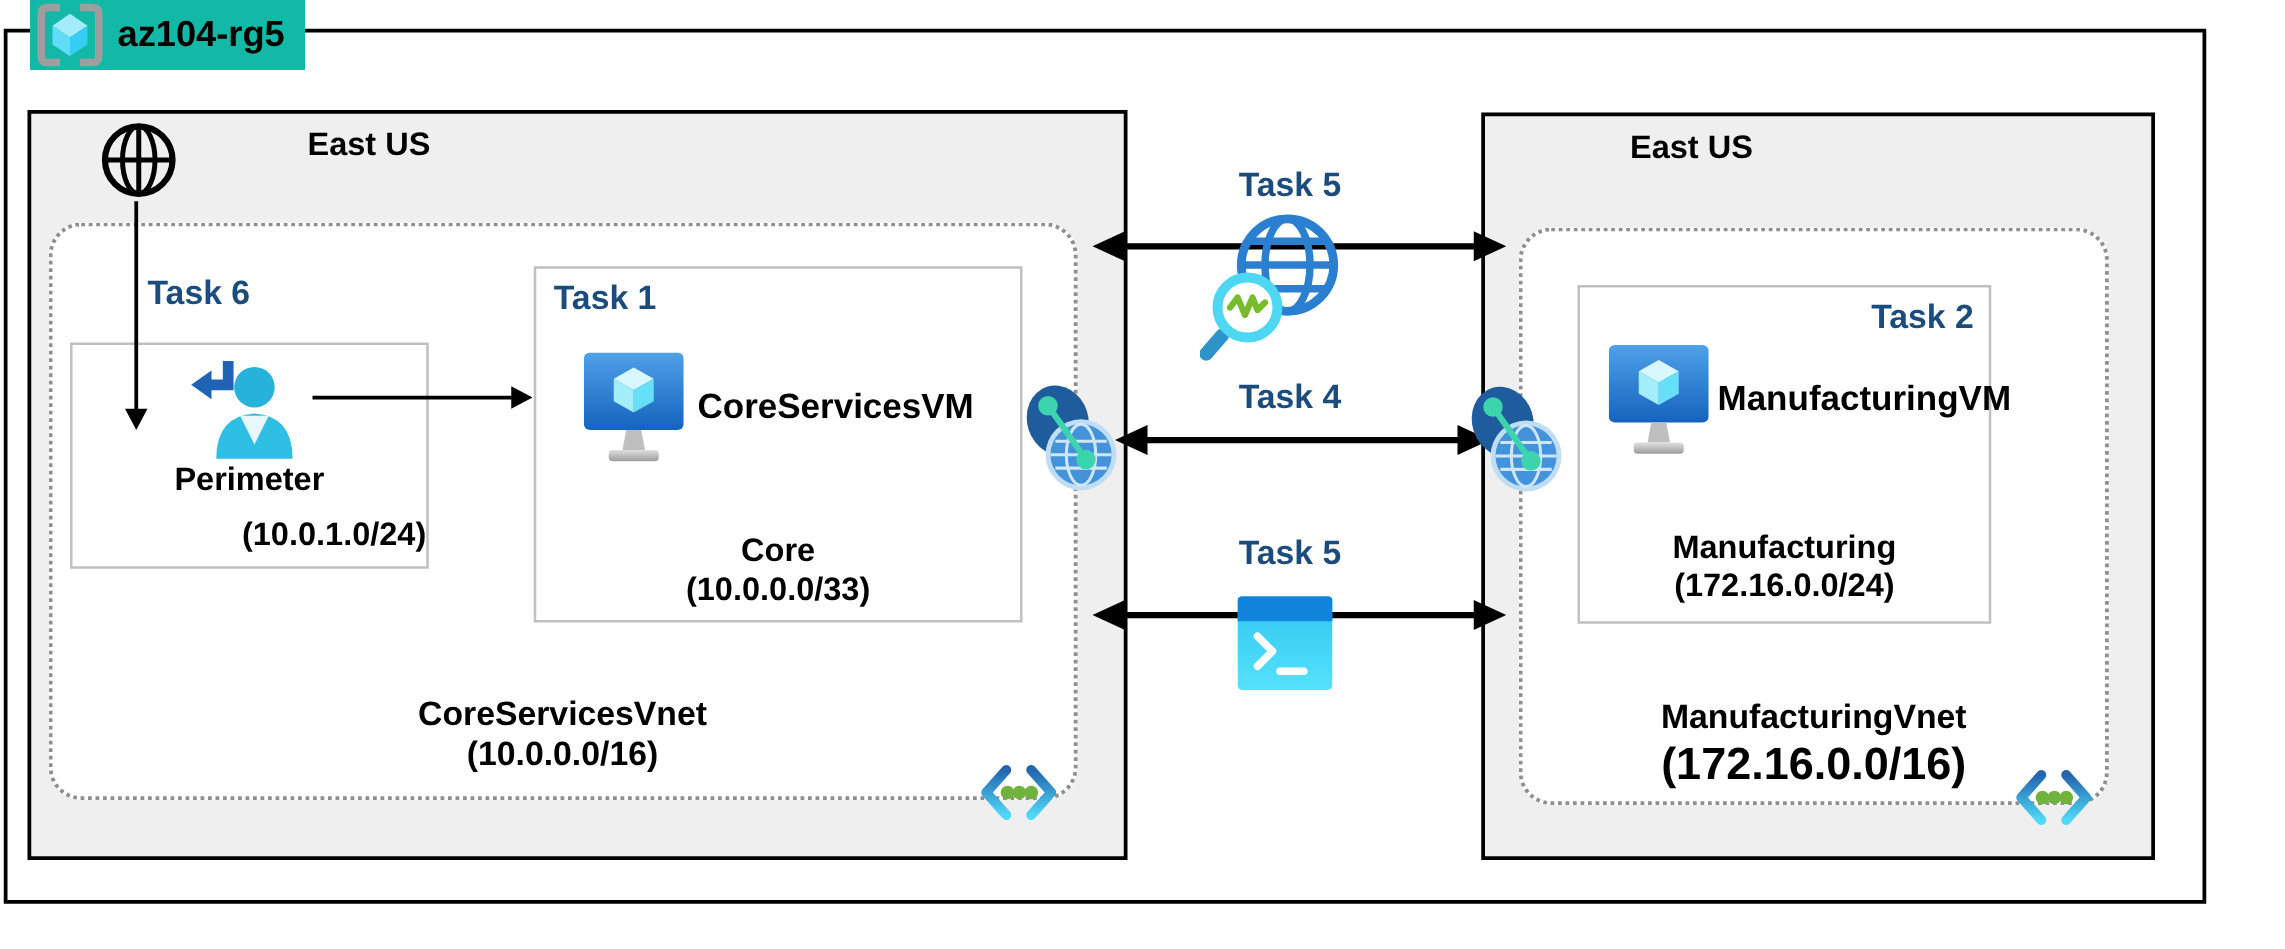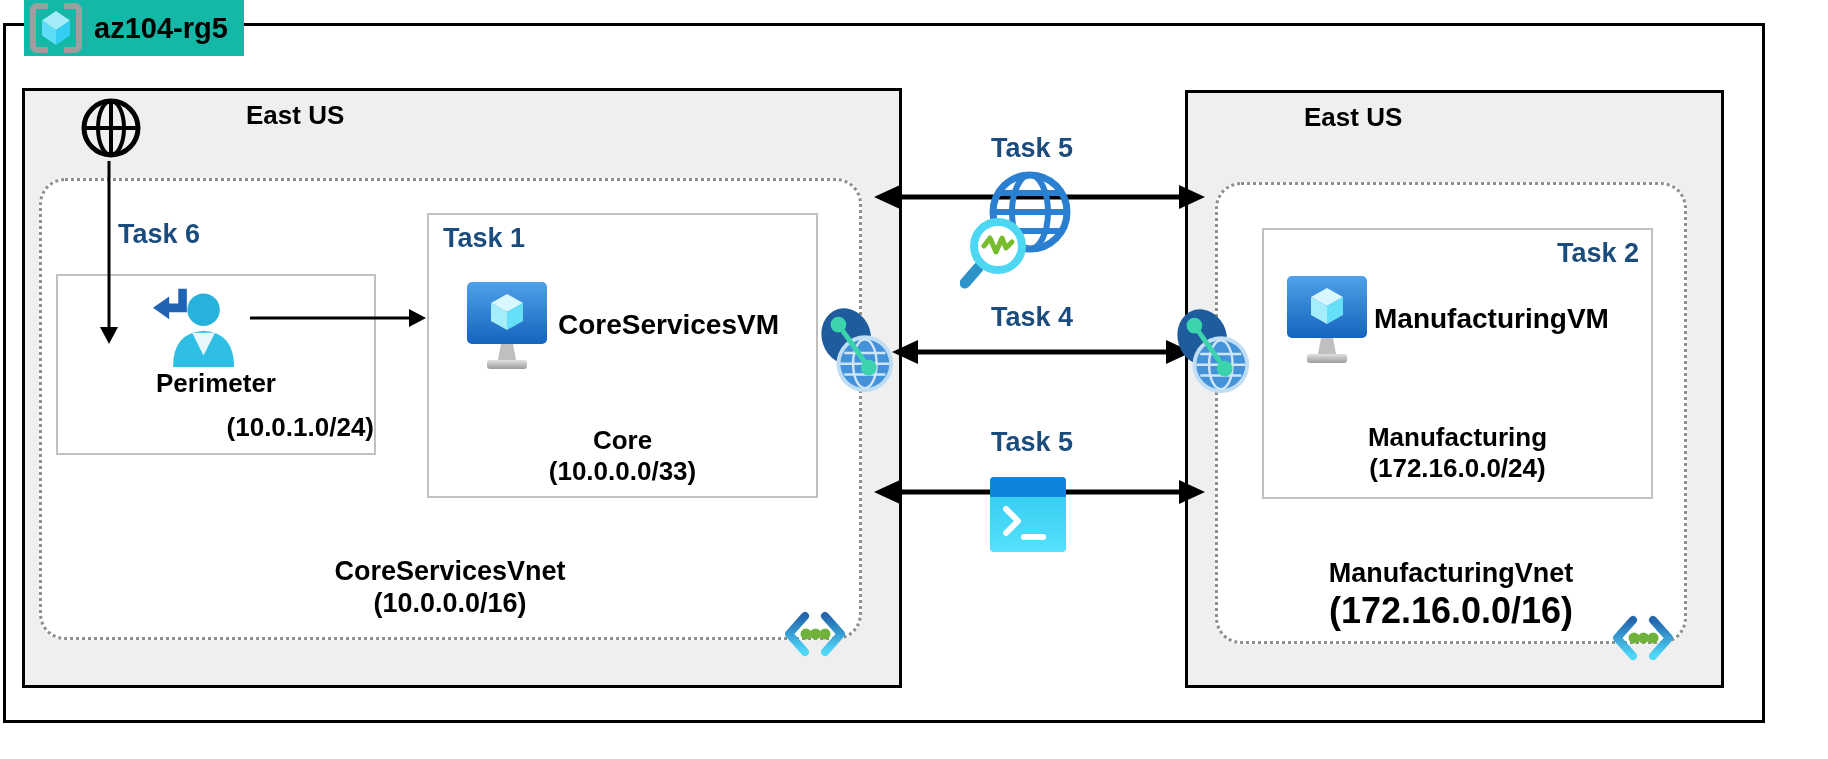--- a/index.html
+++ b/index.html
@@ -13,23 +13,23 @@
   .rg-chip{left:24px;top:0;height:56px;display:flex;align-items:center;gap:8px;background:#14b8a6;padding:0 16px 0 2px;z-index:10;}
   .rg-label{font-size:29px;}
   .region{background:#EFEFEF;border:3px solid #000;z-index:2;}
   .region-left{left:22px;top:88px;width:880px;height:600px;}
   .region-right{left:1185px;top:90px;width:539px;height:598px;}
   .region-title{font-size:26px;text-align:left;z-index:4;}
   .vnet-dashed{background:#fff;border:3px dotted #8F8F8F;border-radius:26px;z-index:3;}
   .vnet-left{left:39px;top:178px;width:823px;height:462px;}
   .vnet-right{left:1215px;top:182px;width:472px;height:462px;}
   .inner-box{background:#fff;border:2px solid #C0C0C0;z-index:4;}
-  .box-perimeter{left:56px;top:274px;width:320px;height:181px;}
+  .box-perimeter{left:56px;top:274px;width:287px;height:181px;}
   .box-task1{left:427px;top:213px;width:391px;height:285px;}
-  .box-task2{left:1262px;top:228px;width:391px;height:271px;}
+  .box-task2{left:1262px;top:228px;width:331px;height:271px;}
   .task-label{font-size:27px;color:#1B4C7E;z-index:5;}
   .txt{font-size:26px;z-index:5;}
   .vm-name{font-size:28px;white-space:nowrap;}
   .center{text-align:center;}
   .arrows{left:0;top:0;width:1828px;height:759px;z-index:6;pointer-events:none;}
   .icon{z-index:7;}
 </style>
 </head>
 <body>
 

